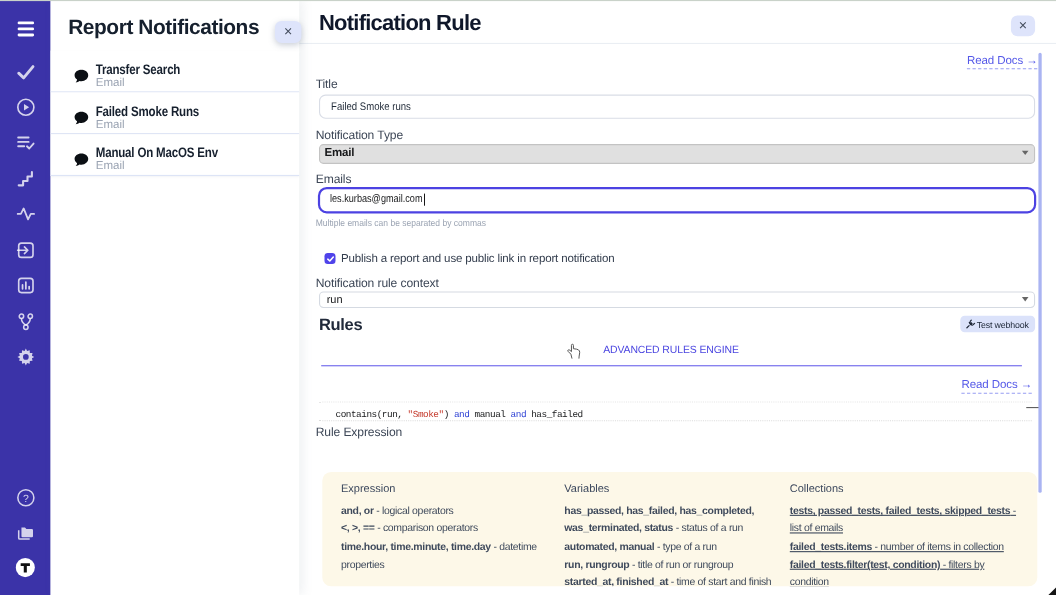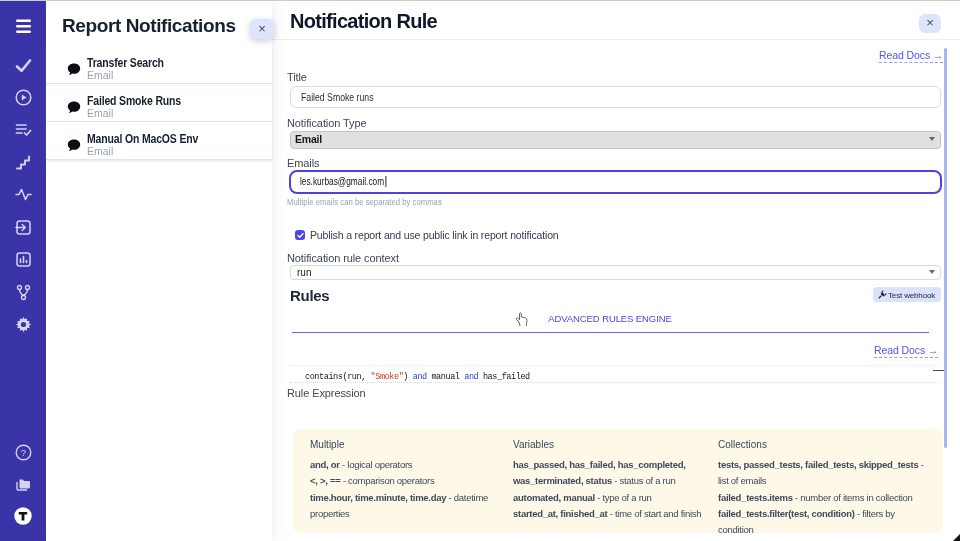--- a/index.html
+++ b/index.html
@@ -130,36 +130,37 @@
 
   <div class="lbl" style="left:287px;top:343px;margin-top:44px;">Rule Expression</div>
   <div class="link" style="left:874px;top:344px;">Read Docs →</div>
 
   <div class="abs" style="left:305px;top:371.5px;font-family:'Liberation Mono',monospace;font-size:8.5px;letter-spacing:-.42px;color:#17181a;white-space:pre;">contains(run, <span style="color:#c5392b;">"Smoke"</span>) <span style="color:#2b3fd4;">and</span> manual <span style="color:#2b3fd4;">and</span> has_failed</div>
   <div class="abs" style="left:290px;top:365px;width:648px;height:1px;border-top:1px dotted #e6e6e6;"></div>
   <div class="abs" style="left:290px;top:382px;width:648px;height:1px;border-top:1px dotted #dcdcdc;"></div>
   <div class="abs" style="left:933px;top:363px;font-size:12px;color:#333;">—</div>
 
   <div class="abs" id="cream" style="left:292.5px;top:428.5px;width:650.5px;height:104.5px;background:#fdf8e8;border-radius:8px;overflow:hidden;">
-    <div style="position:absolute;left:17.5px;top:10px;font-size:10px;color:#3b475c;">Multiple</div>
+    <div style="position:absolute;left:17.5px;top:10px;font-size:10px;color:#3b475c;">Expression</div>
     <div style="position:absolute;left:220.5px;top:10px;font-size:10px;color:#3b475c;">Variables</div>
     <div style="position:absolute;left:425.5px;top:10px;font-size:10px;color:#3b475c;">Collections</div>
     <div class="col" style="position:absolute;left:17.5px;top:28.5px;font-size:9.5px;line-height:16.3px;color:#3f4a5c;letter-spacing:-.28px;">
       <div><b>and, or</b> - logical operators</div>
       <div><b>&lt;, &gt;, ==</b> - comparison operators</div>
       <div><b>time.hour, time.minute, time.day</b> - datetime</div>
       <div>properties</div>
     </div>
     <div class="col" style="position:absolute;left:220.5px;top:28.5px;font-size:9.5px;line-height:16.3px;color:#3f4a5c;letter-spacing:-.28px;">
       <div><b>has_passed, has_failed, has_completed,</b></div>
       <div><b>was_terminated, status</b> - status of a run</div>
       <div><b>automated, manual</b> - type of a run</div>
+      <div><b>run, rungroup</b> - title of run or rungroup</div>
       <div><b>started_at, finished_at</b> - time of start and finish</div>
     </div>
-    <div class="col" style="position:absolute;left:425.5px;top:28.5px;font-size:9.5px;line-height:16.3px;color:#3f4a5c;letter-spacing:-.28px;">
+    <div class="col" style="position:absolute;left:425.5px;top:28.5px;font-size:9.5px;line-height:16.3px;color:#3f4a5c;letter-spacing:-.28px;text-decoration:underline;">
       <div><b>tests, passed_tests, failed_tests, skipped_tests</b> -</div>
       <div>list of emails</div>
       <div><b>failed_tests.items</b> - number of items in collection</div>
       <div><b>failed_tests.filter(test, condition)</b> - filters by</div>
       <div>condition</div>
     </div>
   </div>
 
   <div class="abs" style="left:943.5px;top:48px;width:3.5px;height:400px;background:#aab4f2;border-radius:2px;"></div>
 

